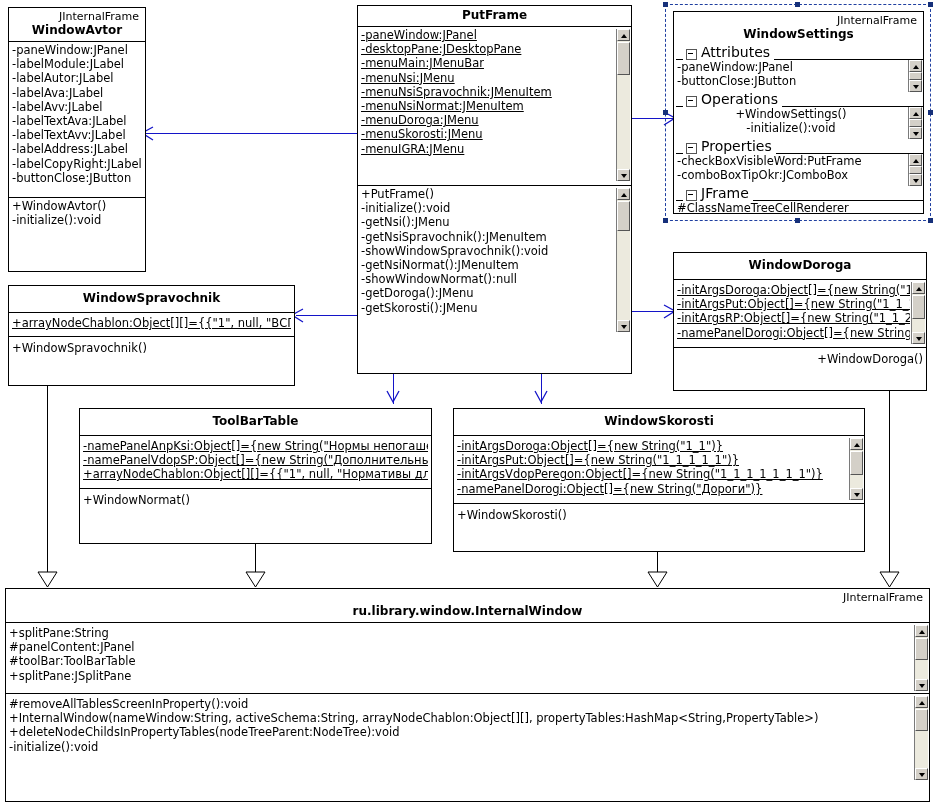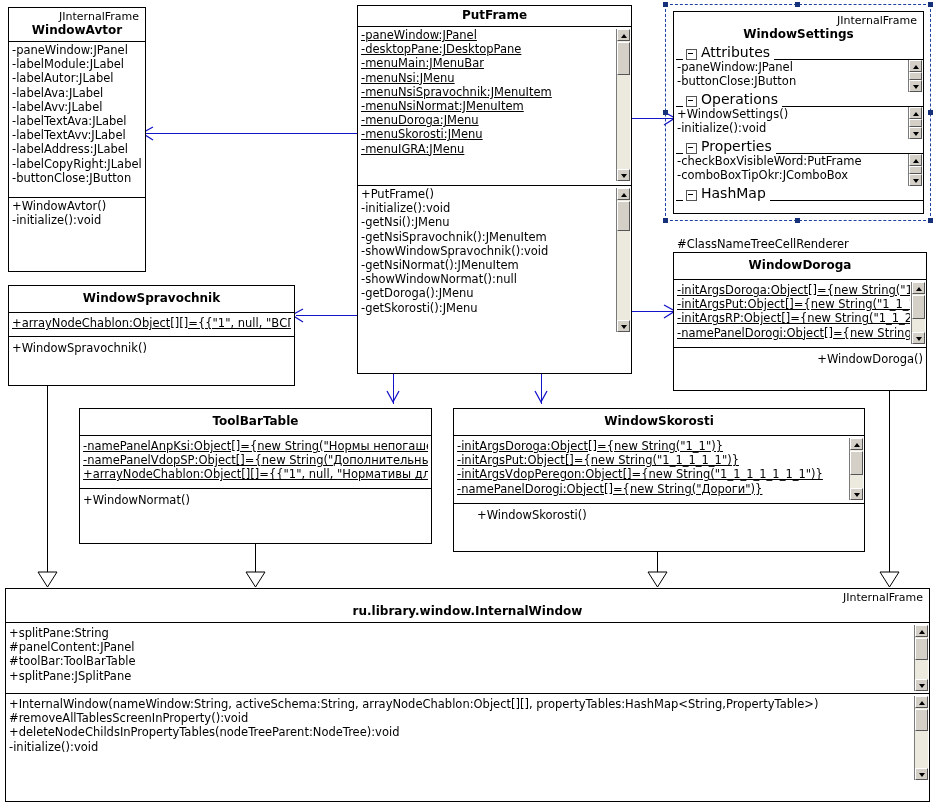--- a/index.html
+++ b/index.html
@@ -212,21 +212,21 @@
           </div>
       </div>
     </div>
 
     <div class="grp">
       <span class="dash"></span>
       <span class="bx"></span>
       <span class="lbl">Operations</span>
       <span class="rule"></span>
     </div>
-    <div class="compart" style="height:32px;">
+    <div class="compart" style="height:32px;text-align:center;">
       <div class="rows" style="padding-right:18px;padding-top:0;">
         <div class="row">+WindowSettings()</div>
         <div class="row">-initialize():void</div>
       </div>
       <div class="sb" style="top:0;height:32px;">
         <div class="btn up">
             <i></i>
           </div>
         <div class="thumb" style="top:12px;height:8px;"></div>
         <div class="btn dn">
@@ -253,24 +253,24 @@
         <div class="thumb" style="top:12px;height:8px;"></div>
         <div class="btn dn">
             <i></i>
           </div>
       </div>
     </div>
 
     <div class="grp">
       <span class="dash"></span>
       <span class="bx"></span>
-      <span class="lbl">HashMap</span>
+      <span class="lbl">JFrame</span>
       <span class="rule"></span>
     </div>
-    <div class="compart" style="height:16px;margin-top:36px;">
+    <div class="compart" style="height:16px;">
       <div class="rows" style="padding-top:0;">
         <div class="row">#ClassNameTreeCellRenderer</div>
       </div>
     </div>
   </div>
 
   <div class="handle" style="left:663px;top:2px;"></div>
   <div class="handle" style="left:795px;top:2px;"></div>
   <div class="handle" style="left:928px;top:2px;"></div>
   <div class="handle" style="left:663px;top:110px;"></div>
@@ -362,21 +362,21 @@
         <div class="btn up">
             <i></i>
           </div>
         <div class="thumb" style="top:13px;height:24px;"></div>
         <div class="btn dn">
             <i></i>
           </div>
       </div>
     </div>
     <div class="compart sep" style="height:39px;">
-      <div class="rows" style="padding-top:4px;margin-left:20px;">
+      <div class="rows" style="padding-top:4px;">
         <div class="row">+WindowSkorosti()</div>
       </div>
     </div>
   </div>
   <div class="shadow" style="position:absolute;left:865px;top:412px;width:4px;height:144px;background:#9a9a9a;z-index:-1;"></div>
   <div class="shadow" style="position:absolute;left:457px;top:552px;width:412px;height:4px;background:#9a9a9a;z-index:-1;"></div>
 
   <div class="uml" style="left:5px;top:588px;width:925px;height:214px;">
     <div class="hdr">
       <div class="stereo">JInternalFrame</div>
@@ -394,22 +394,22 @@
             <i></i>
           </div>
         <div class="thumb" style="top:13px;height:22px;"></div>
         <div class="btn dn">
             <i></i>
           </div>
       </div>
     </div>
     <div class="compart sep" style="height:88px;">
       <div class="rows" style="padding-right:16px;padding-top:3px;">
+        <div class="row">#removeAllTablesScreenInProperty():void</div>
         <div class="row">+InternalWindow(nameWindow:String, activeSchema:String, arrayNodeChablon:Object[][], propertyTables:HashMap&lt;String,PropertyTable&gt;)</div>
-        <div class="row">#removeAllTablesScreenInProperty():void</div>
         <div class="row">+deleteNodeChildsInPropertyTables(nodeTreeParent:NodeTree):void</div>
         <div class="row">-initialize():void</div>
       </div>
       <div class="sb" style="top:2px;height:84px;">
         <div class="btn up">
             <i></i>
           </div>
         <div class="thumb" style="top:13px;height:22px;"></div>
         <div class="btn dn">
             <i></i>

